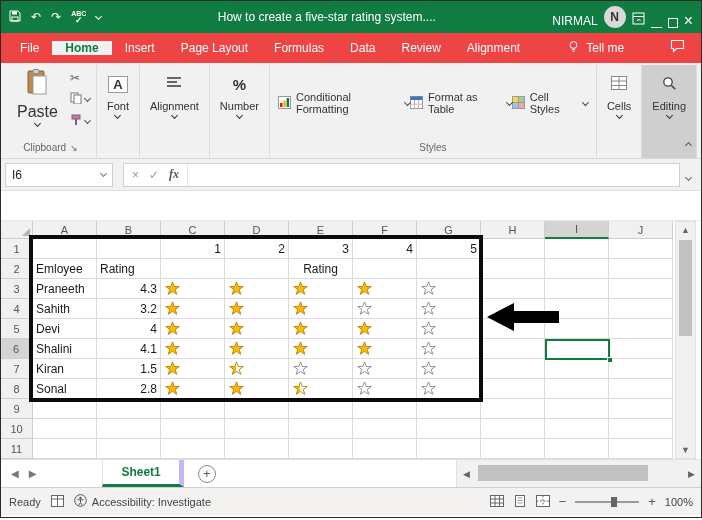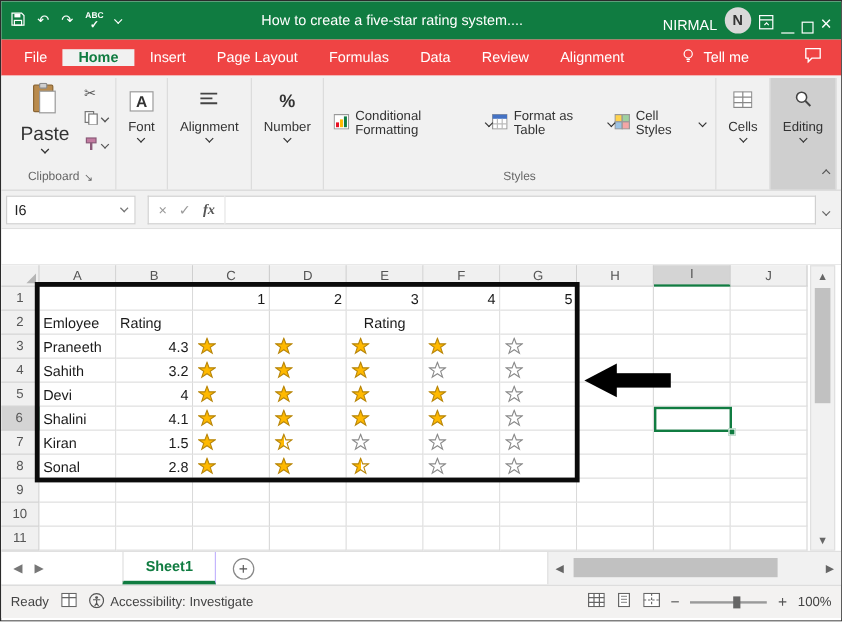--- a/index.html
+++ b/index.html
@@ -77,21 +77,21 @@
   .fill-handle { position: absolute; left: 606px; top: 136px; width: 6px; height: 6px; background: #107C41; border: 1px solid #fff; }
 
   .vscroll { position: absolute; left: 674px; top: 0; width: 21px; height: 238px; background: #f1f1f1; border: 1px solid #e0e0e0; display: flex; flex-direction: column; align-items: center; color: #666; font-size: 9px; }
   .vscroll .varrow { height: 16px; display: flex; align-items: center; }
   .vthumb { width: 13px; height: 96px; background: #c1c1c1; margin-top: 2px; }
   .vspacer { flex: 1; }
 
   
   .sheetbar { height: 28px; background: #fff; border-top: 1px solid #e0e0e0; display: flex; align-items: stretch; position: relative; }
   .snav { display: flex; align-items: center; gap: 10px; padding: 0 10px; color: #777; font-size: 10px; }
-  .sheettab { margin-left: 56px; display: flex; align-items: center; padding: 0 18px; color: #107C41; font-weight: bold; font-size: 12px; background: #fff; border-right: 1px solid #c4b5fd; border-left: 1px solid #e0e0e0; border-bottom: 3px solid #107C41; }
+  .sheettab { margin-left: 56px; display: flex; align-items: center; padding: 0 18px; color: #107C41; font-weight: bold; font-size: 12px; background: #fff; border-right: 5px solid #c4b5fd; border-left: 1px solid #e0e0e0; border-bottom: 3px solid #107C41; }
   .addsheet { width: 18px; height: 18px; border: 1px solid #888; border-radius: 50%; color: #555; display: flex; align-items: center; justify-content: center; font-size: 13px; align-self: center; margin-left: 14px; }
   .hscroll { margin-left: auto; width: 245px; display: flex; align-items: center; background: #f1f1f1; border-left: 1px solid #e0e0e0; color: #666; font-size: 9px; }
   .hscroll .harrow { padding: 0 6px; }
   .htrack { flex: 1; height: 100%; position: relative; }
   .hthumb { position: absolute; left: 2px; top: 5px; height: 16px; width: 170px; background: #c1c1c1; }
 
   
   .statusbar { height: 28px; background: #f3f2f1; border-top: 1px solid #d0d0d0; display: flex; align-items: center; font-size: 11px; color: #444; padding: 0 8px; gap: 10px; }
   .sb-right { margin-left: auto; display: flex; align-items: center; gap: 9px; }
   .zoom-track { width: 64px; height: 2px; background: #9a9a9a; position: relative; }

